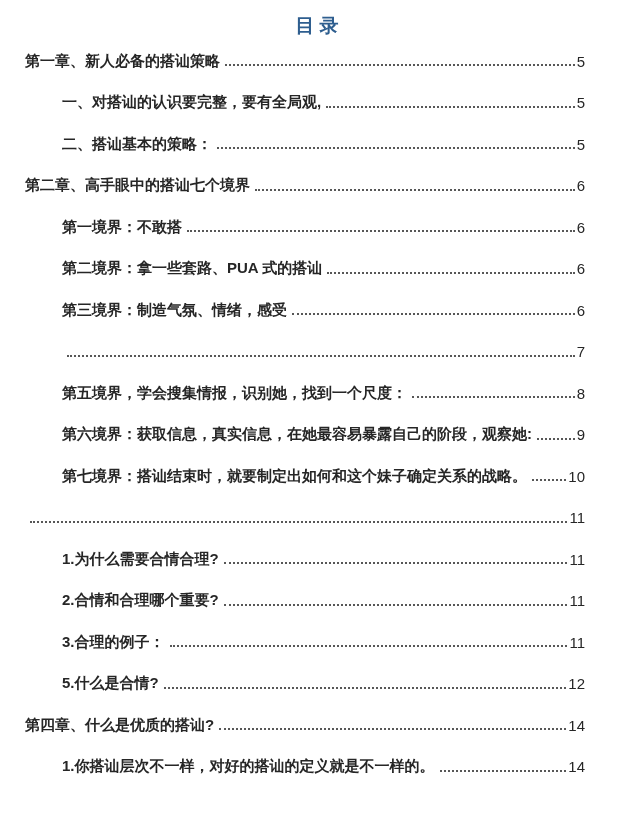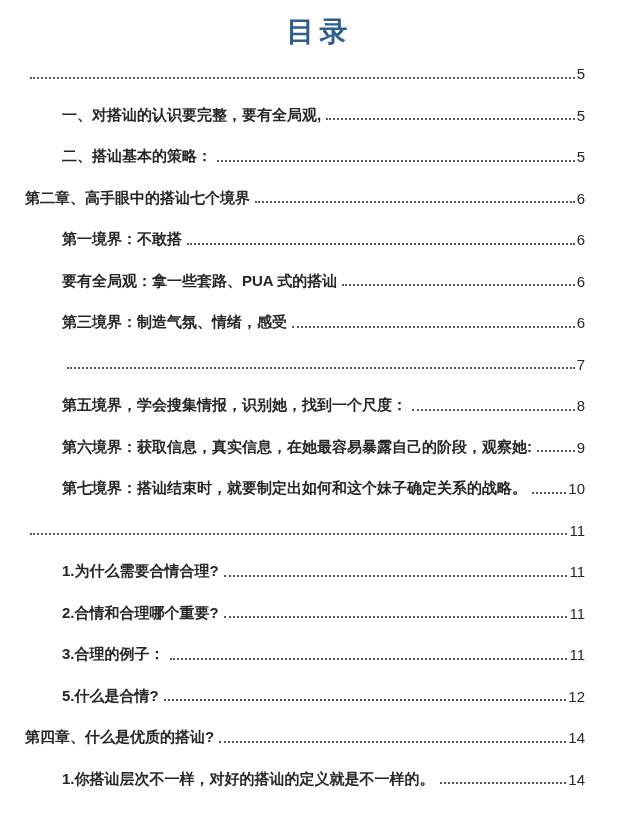--- a/index.html
+++ b/index.html
@@ -13,21 +13,21 @@
     height: 817px;
     background: #ffffff;
     overflow: hidden;
     font-family: "Liberation Sans", "DejaVu Sans", sans-serif;
     color: #262626;
   }
   .doc-title {
     margin: 0;
     padding-top: 13px;
     text-align: center;
-    font-size: 28px;
+    font-size: 19px;
     line-height: 1.35;
     font-weight: 700;
     letter-spacing: 5px;
     color: #2e5e8f;
   }
   .toc {
     padding: 2px 54px 0 25px;
   }
   .toc-row {
     display: flex;
@@ -75,20 +75,21 @@
 </head>
 <body>
 
 <div class="page">
 
   <h1 class="doc-title">目录</h1>
 
   <div class="toc">
 
     <div class="toc-row level-1">
+      <span class="toc-text">第一章、新人必备的搭讪策略</span>
       <span class="leader"></span>
       <span class="pagenum">5</span>
     </div>
 
     <div class="toc-row level-2">
       <span class="toc-text">一、对搭讪的认识要完整，要有全局观,</span>
       <span class="leader"></span>
       <span class="pagenum">5</span>
     </div>
 
@@ -104,21 +105,21 @@
       <span class="pagenum">6</span>
     </div>
 
     <div class="toc-row level-2">
       <span class="toc-text">第一境界：不敢搭</span>
       <span class="leader"></span>
       <span class="pagenum">6</span>
     </div>
 
     <div class="toc-row level-2">
-      <span class="toc-text">要有全局观：拿一些套路、PUA 式的搭讪</span>
+      <span class="toc-text">第二境界：拿一些套路、PUA 式的搭讪</span>
       <span class="leader"></span>
       <span class="pagenum">6</span>
     </div>
 
     <div class="toc-row level-2">
       <span class="toc-text">第三境界：制造气氛、情绪，感受</span>
       <span class="leader"></span>
       <span class="pagenum">6</span>
     </div>
 

